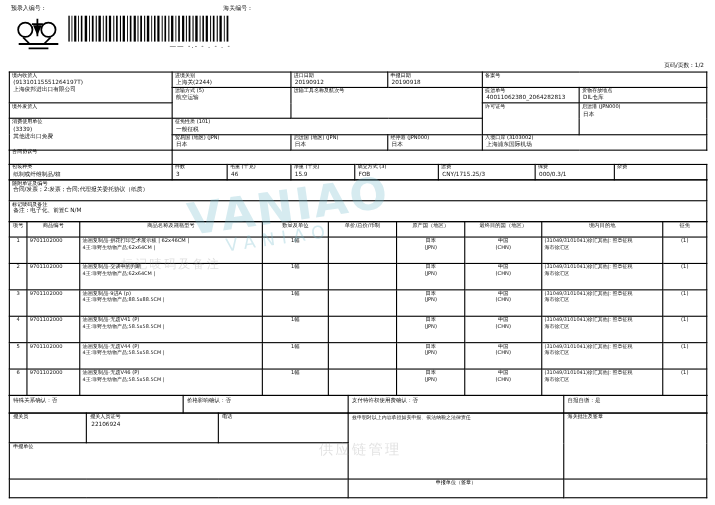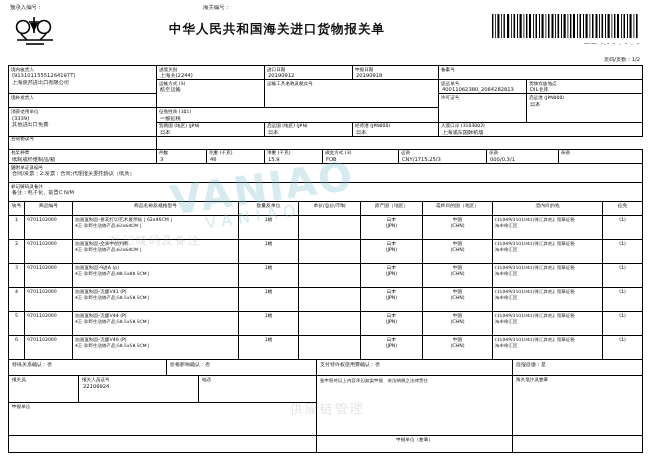--- a/index.html
+++ b/index.html
@@ -96,23 +96,20 @@
           <circle cx="31" cy="13" r="6.5"></circle>
           <path d="M4 26 L40 26"></path>
           <path d="M8 20 L14 26"></path>
           <path d="M33 20 L27 26"></path>
           <path d="M16 8 L26 8"></path>
           <path d="M21 3 L21 19"></path>
           <path d="M13 30 L31 30"></path>
         </g>
         <path d="M17 9 L25 9 L21 18 Z" fill="#000"></path>
       </svg>
-    </div>
-    <div class="titlewrap">
-      <div class="title">中华人民共和国海关进口货物报关单</div>
     </div>
     <div class="barcodewrap">
       <svg class="barcode" viewBox="0 0 148 24" preserveAspectRatio="none">
         <g fill="#000">
           <rect x="0" y="0" width="1.4" height="24"></rect>
             <rect x="3" y="0" width="0.8" height="24"></rect>
           <rect x="5.4" y="0" width="2" height="24"></rect>
             <rect x="9" y="0" width="0.8" height="24"></rect>
           <rect x="11.5" y="0" width="1.4" height="24"></rect>
             <rect x="15" y="0" width="2.2" height="24"></rect>

